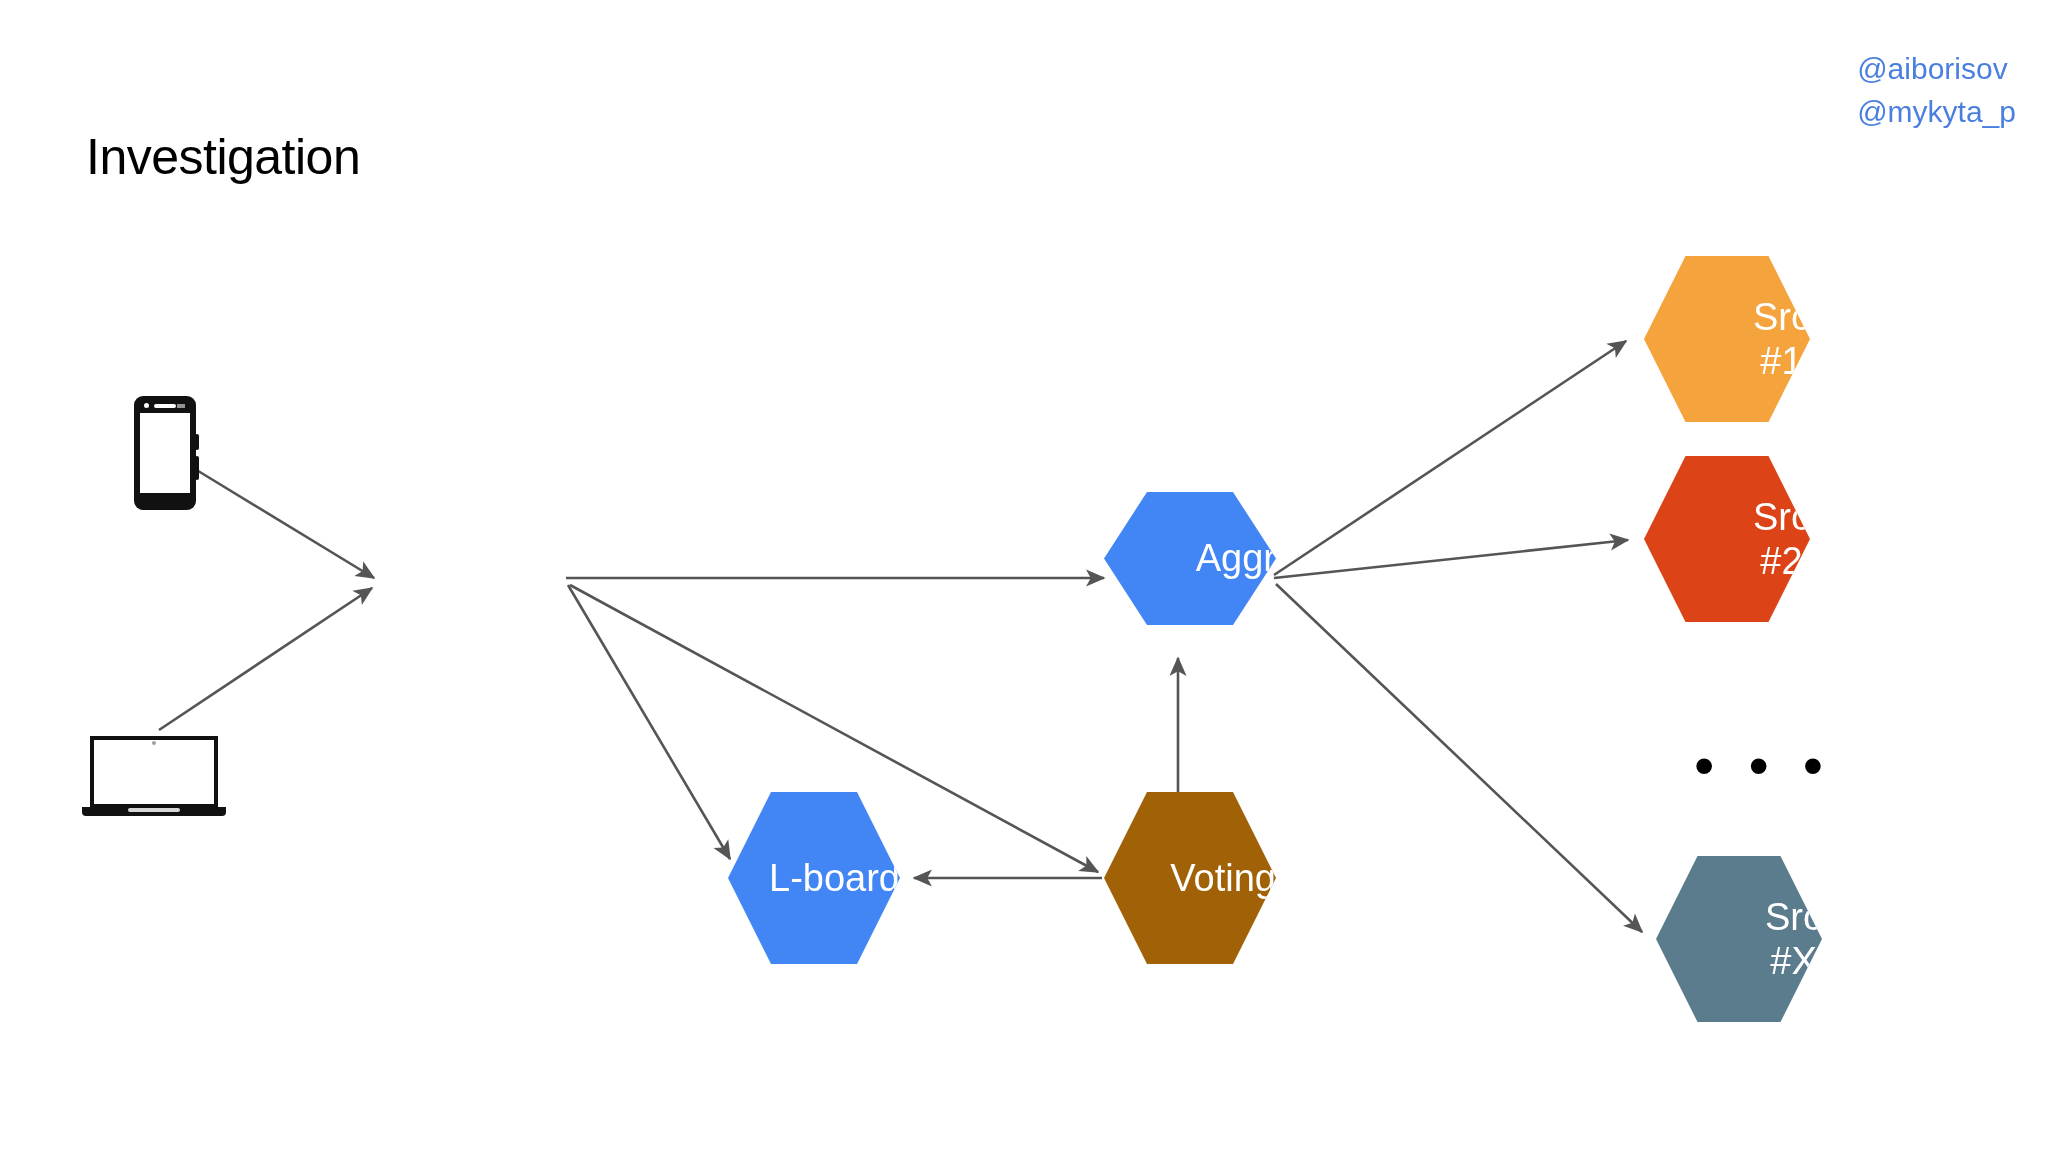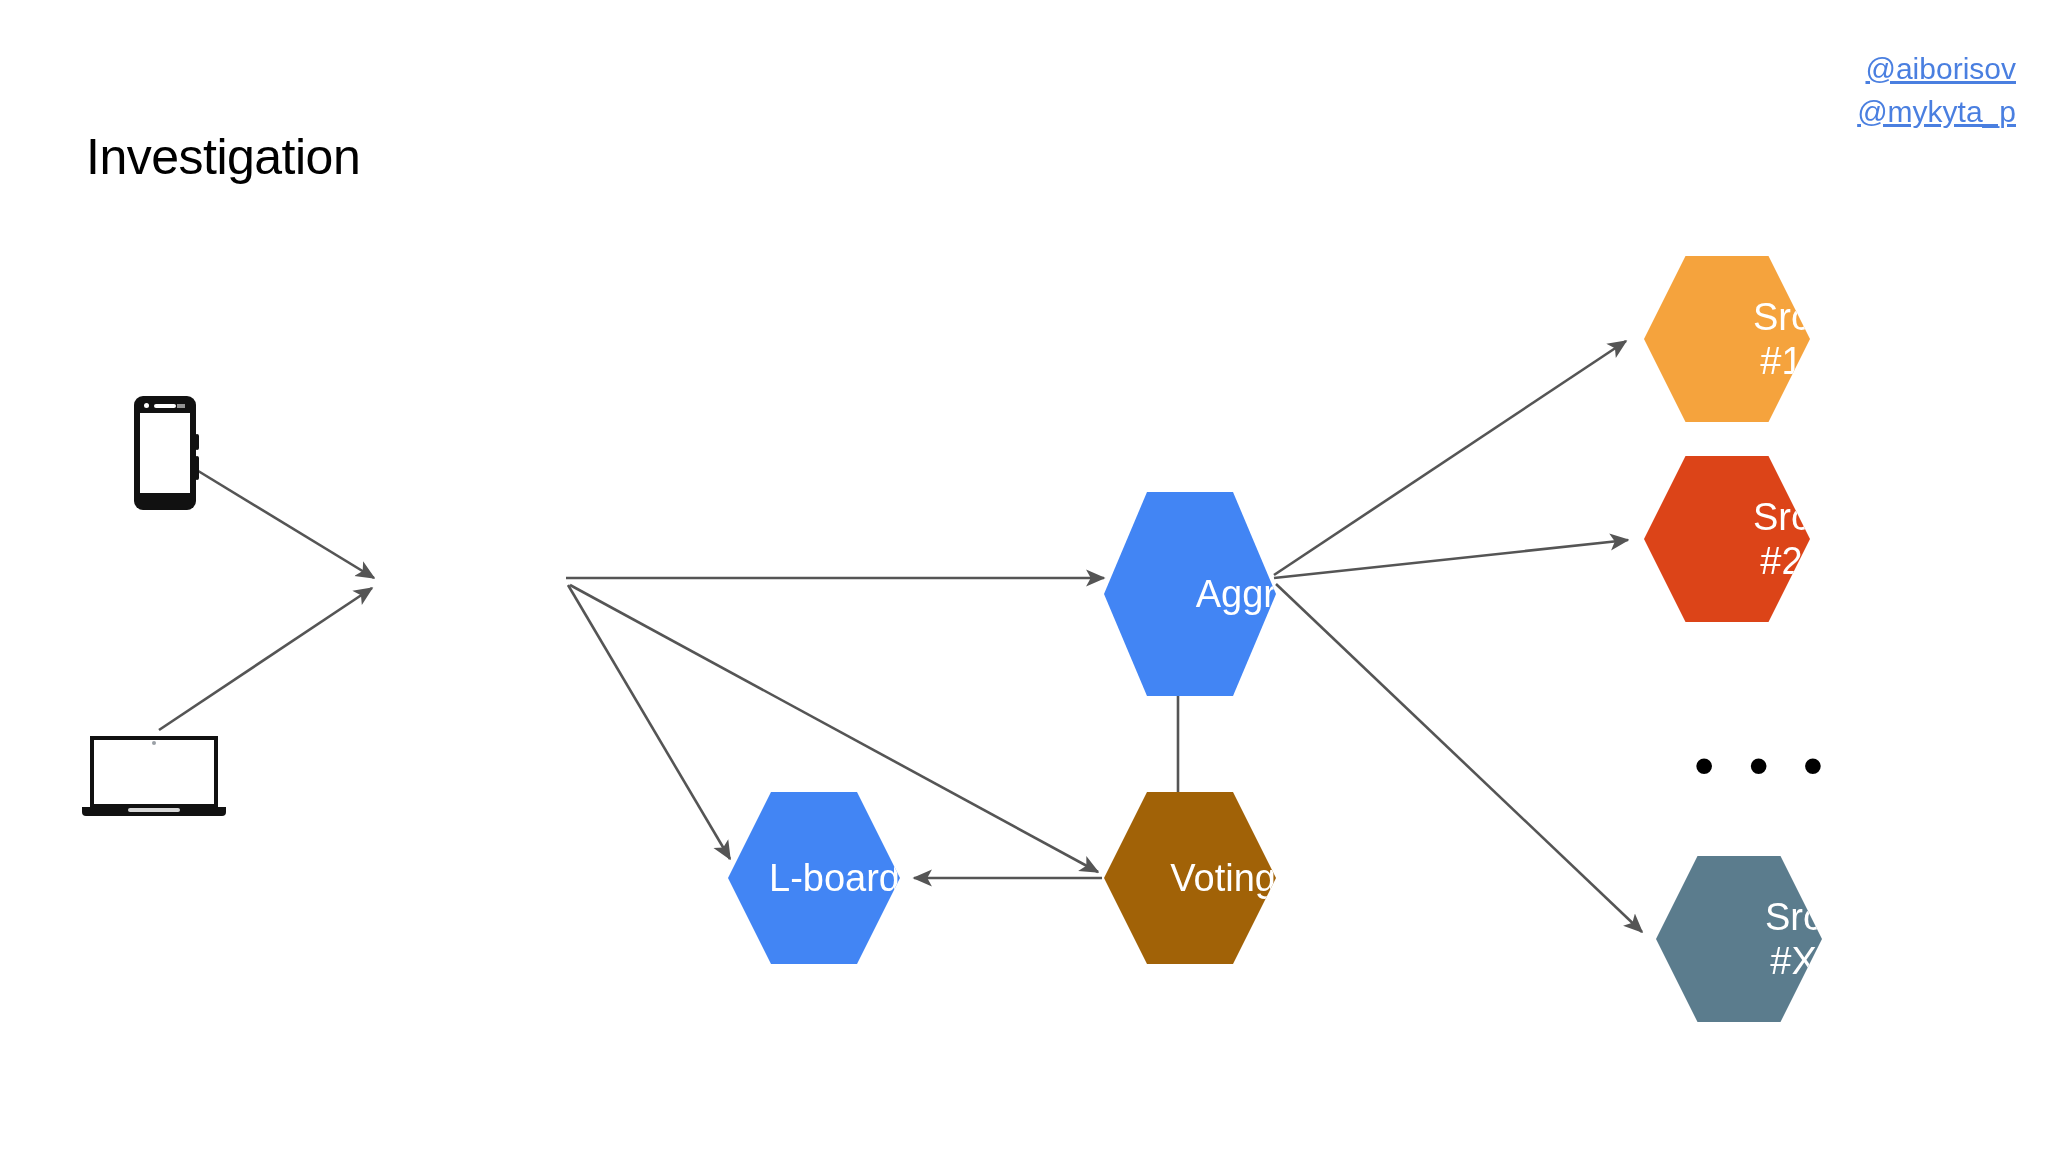--- a/index.html
+++ b/index.html
@@ -27,26 +27,24 @@
     font-size: 50px;
     font-weight: 400;
     color: #000000;
     letter-spacing: -0.5px;
     white-space: nowrap;
   }
   #handles {
     position: absolute;
     right: 32px;
     top: 48px;
-    text-align: right;
     color: #4a7fe0;
     font-size: 30px;
     line-height: 1.42;
     white-space: nowrap;
-    text-decoration: underline;
   }
   #handles div { color: #4a7fe0; }
 
   
   #edges {
     position: absolute;
     left: 0; top: 0;
     width: 2048px;
     height: 1152px;
     pointer-events: none;
@@ -211,21 +209,21 @@
 
   <div class="laptop" style="left:82px; top:736px; width:144px; height:82px;">
     <div class="lid">
       <div class="webcam"></div>
     </div>
     <div class="base"></div>
     <div class="touchpad"></div>
   </div>
 
 
-  <div class="hexnode" style="left:1104px; top:492px; width:172px; height:204px; background:#4285f4;">
+  <div class="hexnode" style="left:1104px; top:492px; width:172px; height:133px; background:#4285f4;">
     <span class="hexlabel">Aggr</span>
   </div>
 
   <div class="hexnode" style="left:728px; top:792px; width:172px; height:172px; background:#4285f4;">
     <span class="hexlabel">L-board</span>
   </div>
 
   <div class="hexnode" style="left:1104px; top:792px; width:172px; height:172px; background:#a16207;">
     <span class="hexlabel">Voting</span>
   </div>

